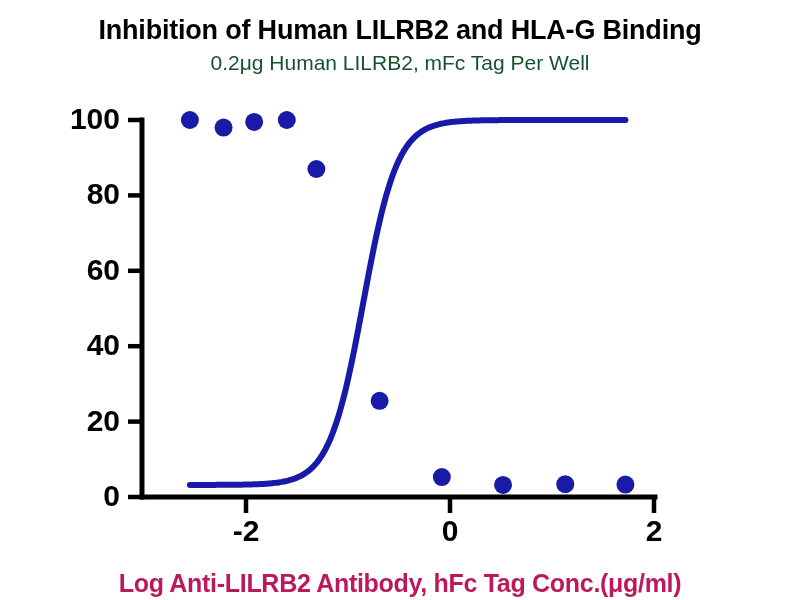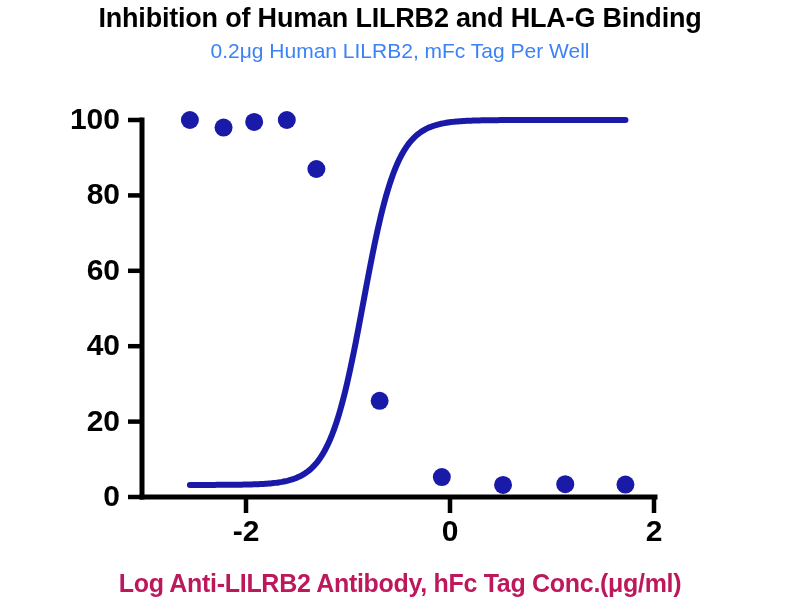--- a/index.html
+++ b/index.html
@@ -17,38 +17,38 @@
   #figure {
     position: absolute;
     left: 0;
     top: 0;
     width: 800px;
     height: 600px;
   }
   .title-block {
     position: absolute;
     left: 0;
-    top: 0;
+    top: 12px;
     width: 800px;
     text-align: center;
   }
   .chart-title {
     font-size: 27px;
     font-weight: bold;
     color: #000000;
     letter-spacing: -0.2px;
     margin: 0;
     padding-top: 4px;
     line-height: 1.08;
     white-space: nowrap;
   }
   .chart-subtitle {
     font-size: 21px;
     font-weight: normal;
-    color: #3b82f6;
+    color: #14532d;
     margin: 0;
     padding-top: 7px;
     line-height: 1.05;
     white-space: nowrap;
   }
   .plot-svg {
     position: absolute;
     left: 0;
     top: 0;
   }

